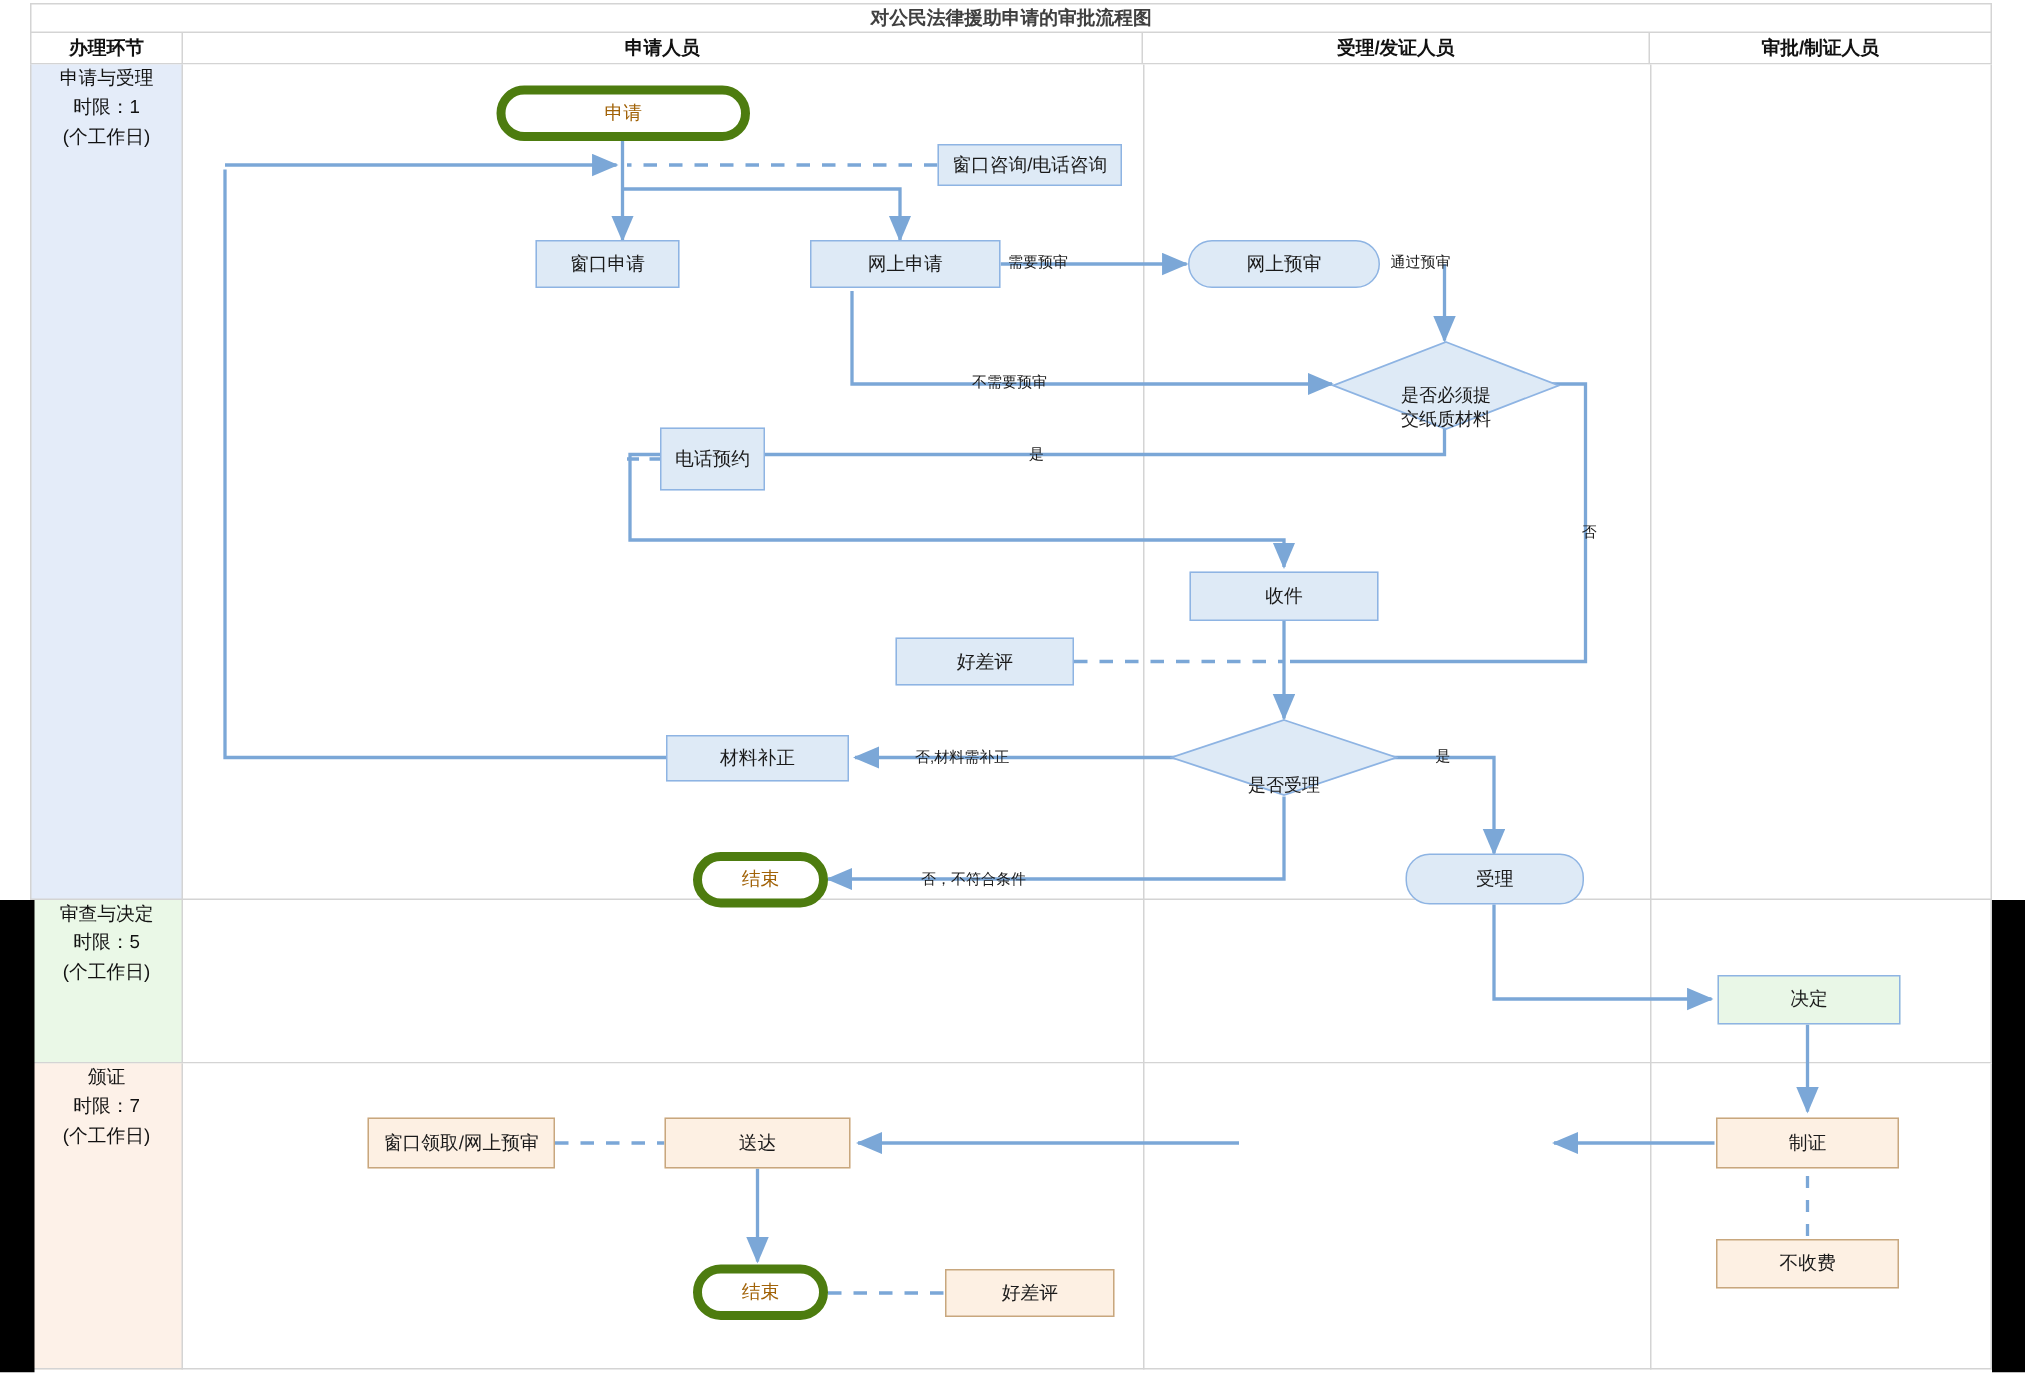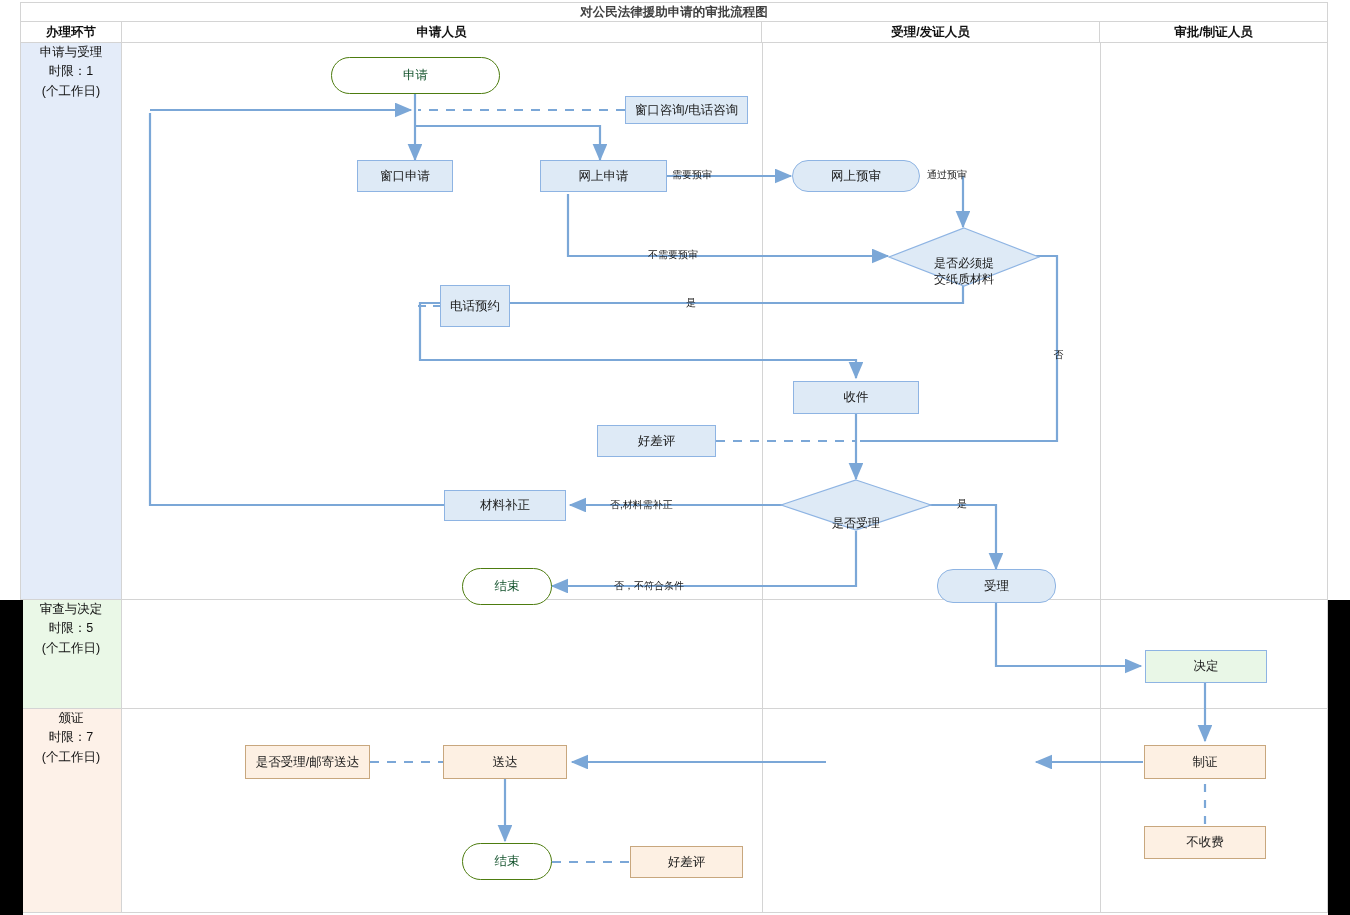--- a/index.html
+++ b/index.html
@@ -43,22 +43,22 @@
 
   
   .node {
     position: absolute; display: flex; align-items: center; justify-content: center;
     text-align: center; font-size: 12.5px; line-height: 1.45; color: #1a1a1a;
     z-index: 5;
   }
   .n-blue   { background: #deeaf6; border: 1px solid #8eb4e3; }
   .n-green  { background: #e9f7e7; border: 1px solid #8eb4e3; }
   .n-peach  { background: #fdf0e3; border: 1px solid #c8a77e; }
-  .n-term   { background: #ffffff; border: 1px solid #4d7c0f; border-radius: 22px;
-              color: #14532d; }
+  .n-term   { background: #ffffff; border: 6px solid #4d7c0f; border-radius: 22px;
+              color: #a16207; }
   .n-multi  { justify-content: flex-start; padding-left: 14px; text-align: left; }
   .n-multi span { display: block; }
 
   .diamond { position: absolute; z-index: 5; }
   .diamond .dtext {
     position: absolute; inset: 0; display: flex; flex-direction: column;
     align-items: center; justify-content: flex-end;
     font-size: 12px; line-height: 1.35; color: #1a1a1a; text-align: center;
   }
 
@@ -211,21 +211,21 @@
 
   <div class="node n-green" style="left:1145px; top:650px; width:122px; height:33px;">决定</div>
 
   <div class="node n-peach" style="left:1144px; top:745px; width:122px; height:34px;">制证</div>
 
   <div class="node n-peach" style="left:1144px; top:826px; width:122px; height:33px;">不收费</div>
 
 
   <div class="node n-peach" style="left:443px; top:745px; width:124px; height:34px;">送达</div>
 
-  <div class="node n-peach" style="left:245px; top:745px; width:125px; height:34px;">是否受理/邮寄送达</div>
+  <div class="node n-peach" style="left:245px; top:745px; width:125px; height:34px;">窗口领取/网上预审</div>
 
   <div class="node n-term" style="left:462px; top:843px; width:90px; height:37px;">结束</div>
 
   <div class="node n-peach" style="left:630px; top:846px; width:113px; height:32px;">好差评</div>
 
   <div class="edge-lbl" style="left:672px; top:168px;">需要预审</div>
   <div class="edge-lbl" style="left:604px; top:248px;margin-left:44px;">不需要预审</div>
   <div class="edge-lbl" style="left:927px; top:168px;">通过预审</div>
   <div class="edge-lbl" style="left:686px; top:296px;">是</div>
   <div class="edge-lbl vert" style="left:1051px; top:342px;">否</div>

